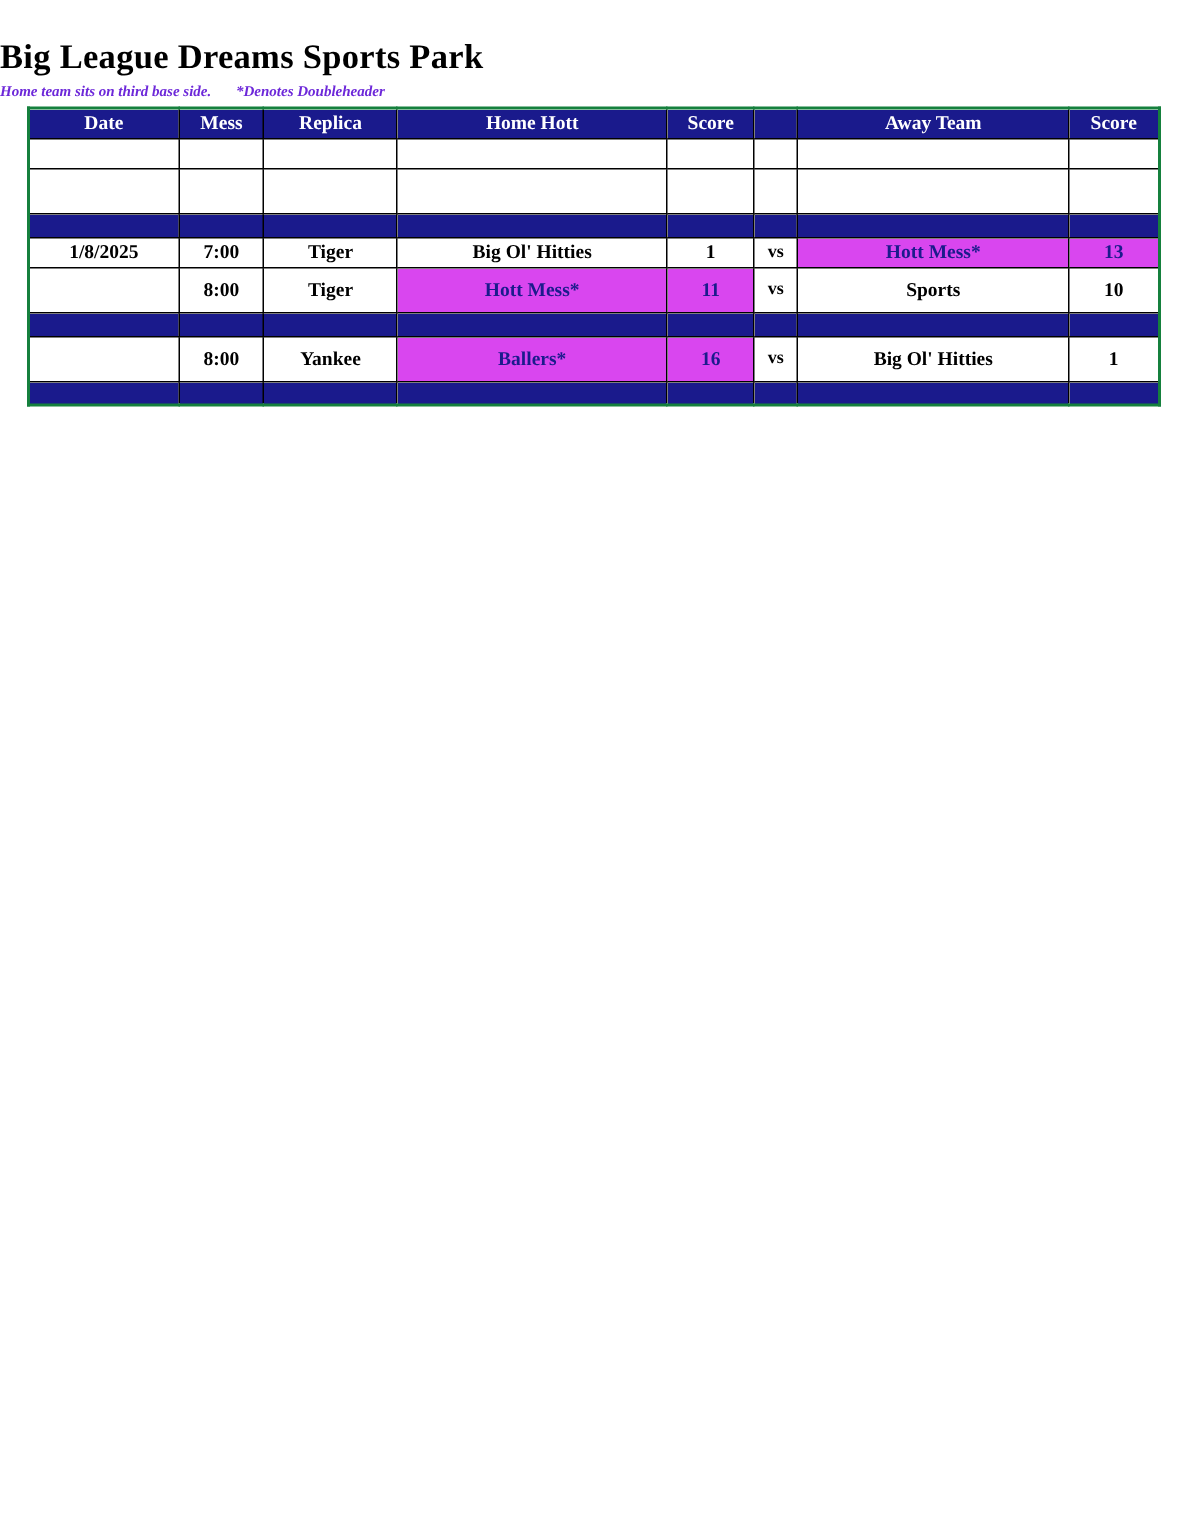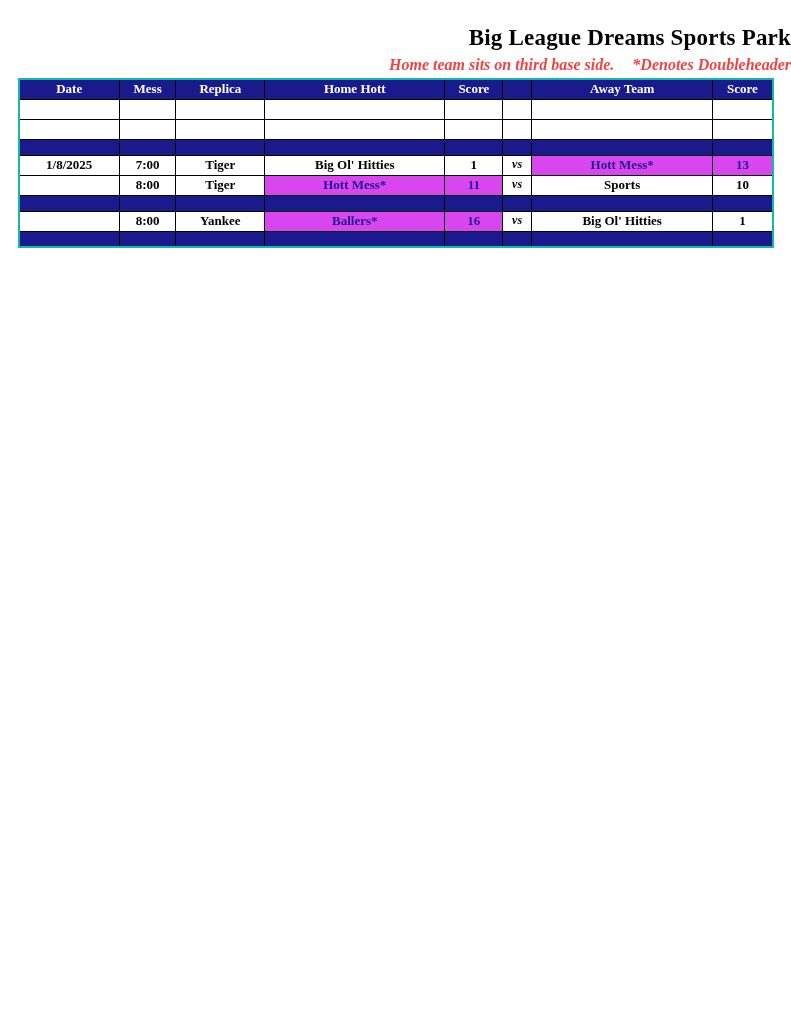--- a/index.html
+++ b/index.html
@@ -7,41 +7,41 @@
     margin: 0; padding: 0;
     width: 791px; height: 1024px;
     background: #ffffff;
     font-family: "Liberation Serif", serif;
     overflow: hidden;
   }
   .page {
     width: 791px; height: 1024px;
     padding-top: 25px;
   }
-  .title-block { text-align: right; }
+  .title-block { text-align: left; }
   .main-title {
     font-size: 23px; font-weight: bold; color: #000;
     margin: 0 0 5px 0; letter-spacing: 0.2px;
   }
   .sub-title {
     font-size: 19px; font-weight: bold; color: #000;
     margin: 0 0 7px 0;
   }
   .note-line {
-    font-size: 16px; font-weight: bold; font-style: italic; color: #ef4444;
+    font-size: 10px; font-weight: bold; font-style: italic; color: #6d28d9;
     margin: 0 0 4px 0;
   }
   .note-line .note-part2 { margin-left: 14px; }
 
   table.schedule {
     border-collapse: collapse;
     table-layout: fixed;
     width: 756px;
     margin: 0 auto;
-    border: 2px solid #14b8a6;
+    border: 2px solid #15803d;
   }
   col.c-date    { width: 13.4%; }
   col.c-time    { width: 7.5%;  }
   col.c-replica { width: 11.8%; }
   col.c-home    { width: 23.9%; }
   col.c-score1  { width: 7.7%;  }
   col.c-vs      { width: 3.8%;  }
   col.c-away    { width: 24.1%; }
   col.c-score2  { width: 7.9%;  }
 
@@ -57,24 +57,23 @@
     overflow: hidden;
     color: #000;
   }
   thead th {
     background: #1a1a8c;
     color: #ffffff;
     font-size: 13px;
     height: 20px;
   }
   tr.r20 td { height: 20px; }
-  tr.r17 td { height: 20px; }
+  tr.r17 td { height: 30px; }
   tr.sep td { background: #1a1a8c; height: 16px; }
   td.vs-cell {
-    font-style: italic;
     font-size: 12px;
     text-align: center;
   }
   td.hl {
     background: #d946ef;
     color: #1b1b8c;
   }
 </style>
 </head>
 <body>

